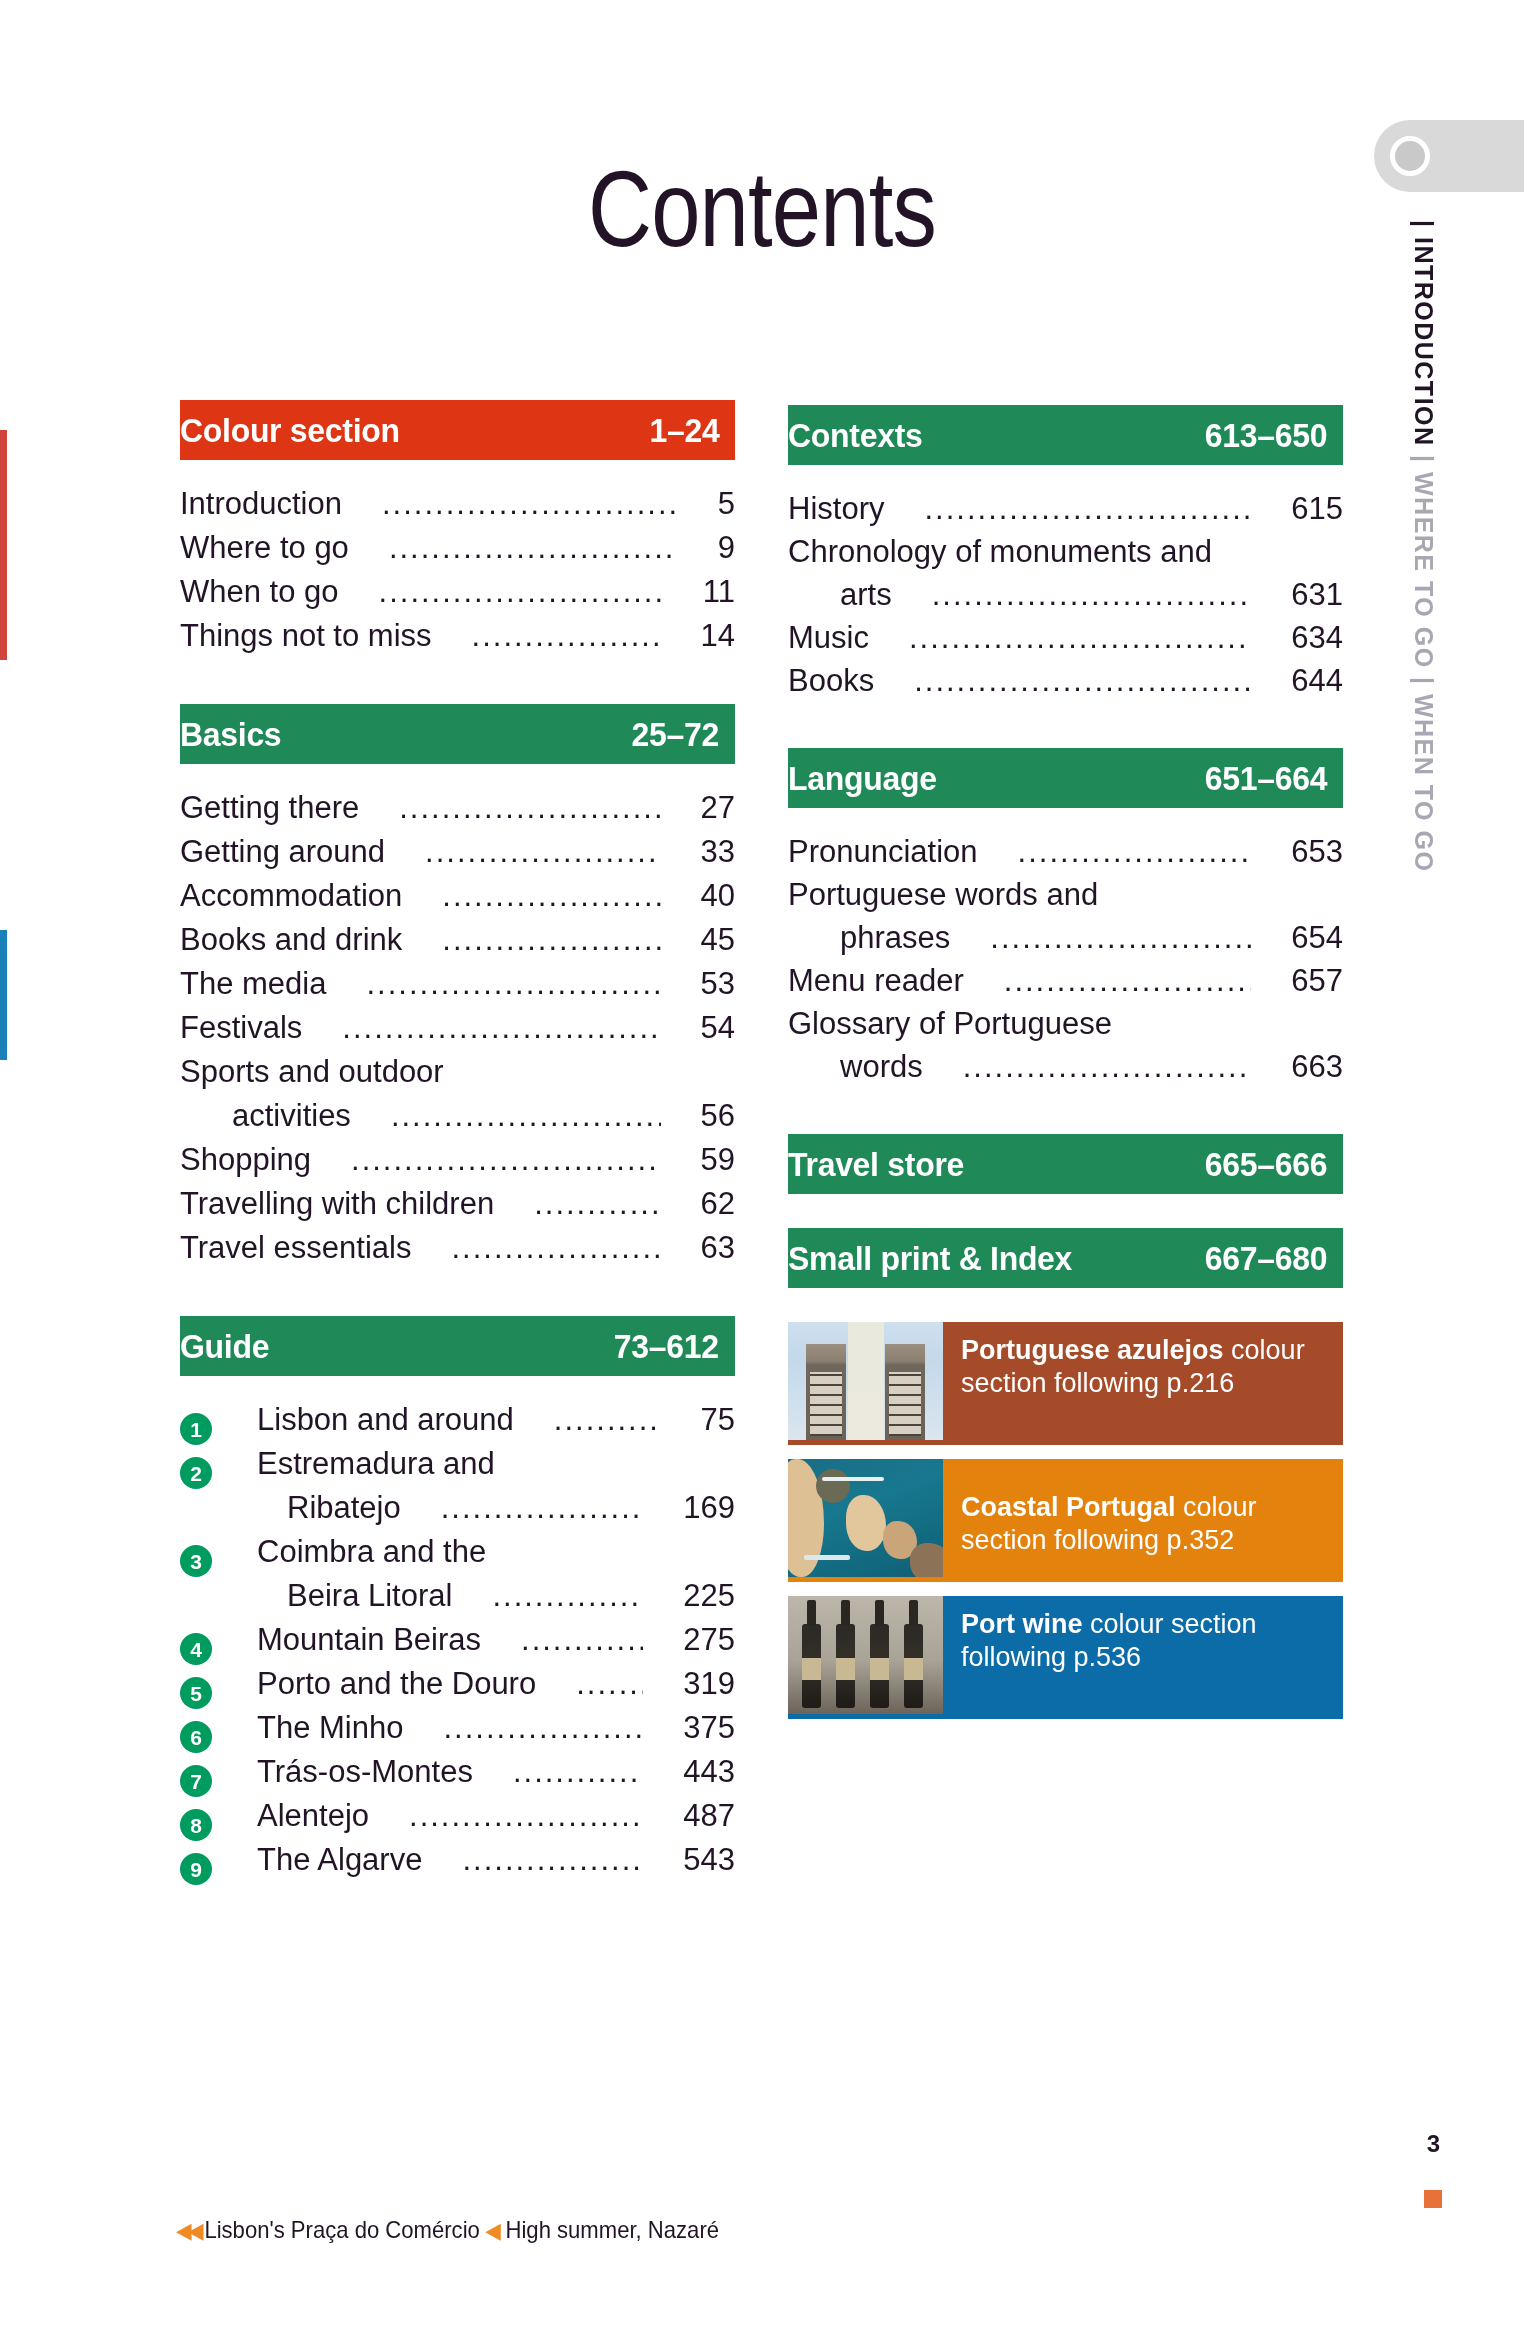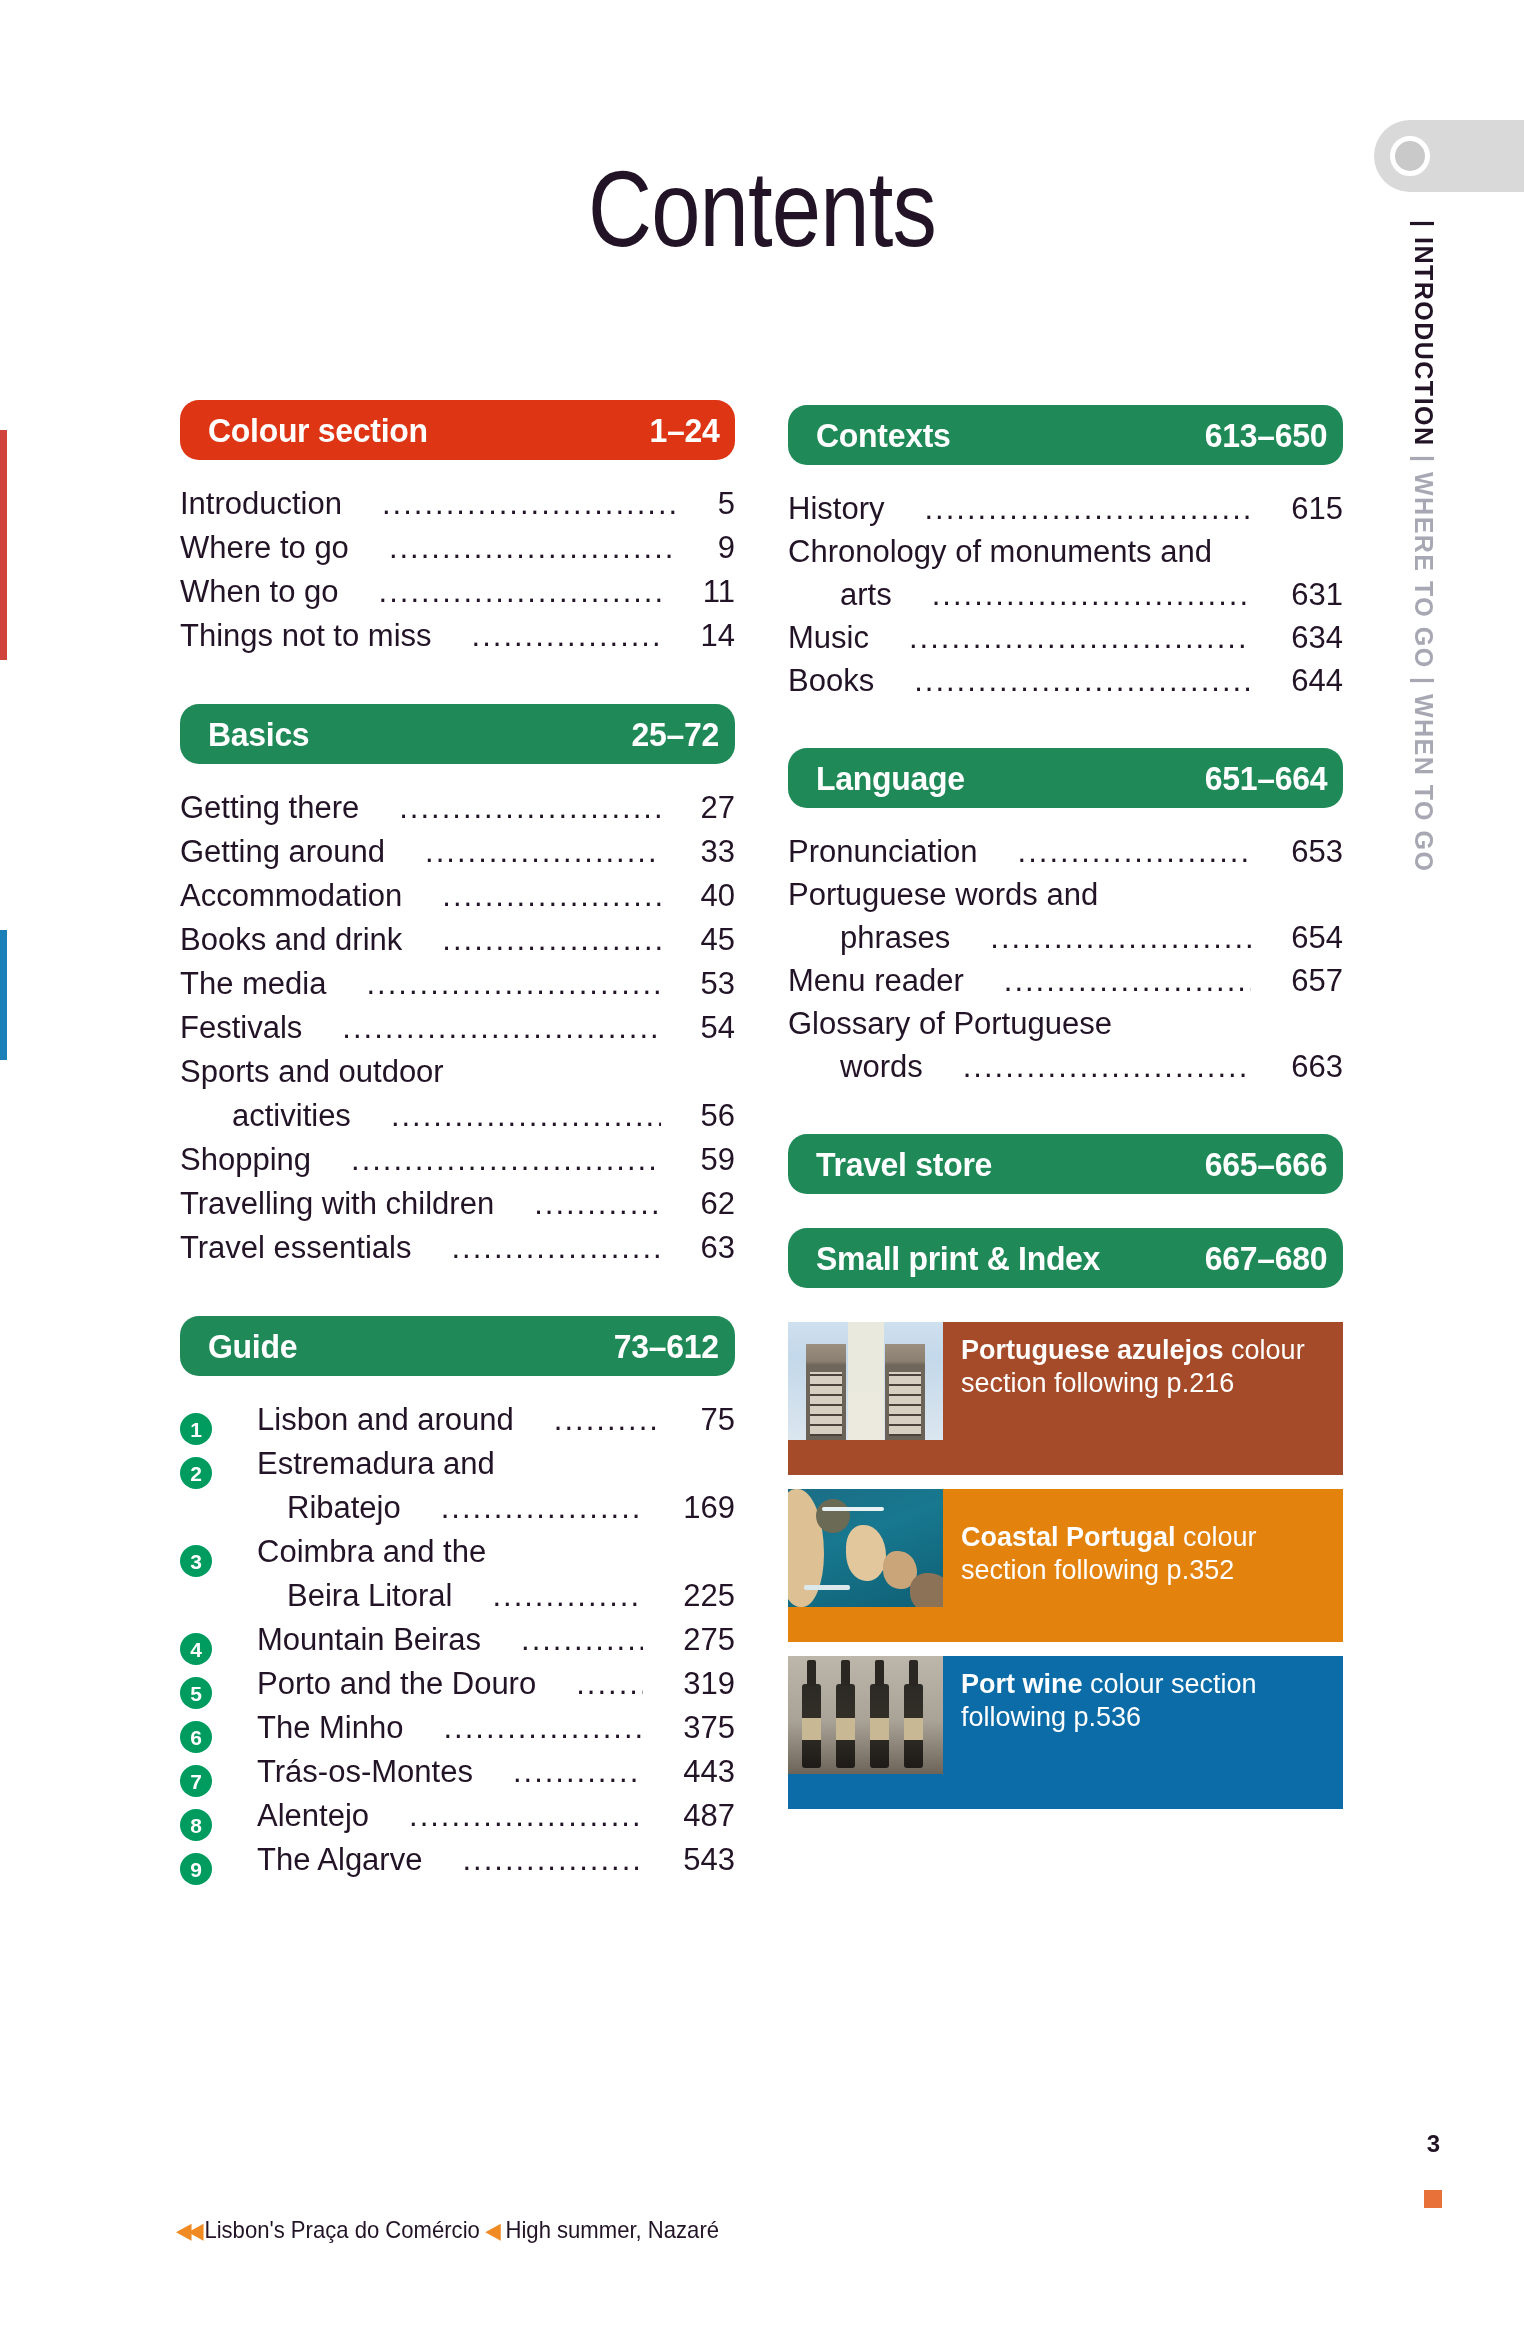--- a/index.html
+++ b/index.html
@@ -91,27 +91,26 @@
   }
   .col-left  { left: 180px; }
   .col-right { left: 788px; top: 405px; }
 
   
   .bar {
     display: flex;
     align-items: center;
     justify-content: space-between;
     height: 60px;
-    padding: 0 16px 0 28px;
+    padding: 0 16px 0 0;
     color: #ffffff;
     font-weight: bold;
     font-size: 34px;
     letter-spacing: -0.3px;
     font-family: "Liberation Sans", sans-serif;
-    border-radius: 19px;
   }
   .bar .bar-title { transform: scaleX(0.94); transform-origin: left center;}
   .bar .bar-range { transform: scaleX(0.94); transform-origin: right center;}
   .bar.red   { background: #de3514; }
   .bar.green { background: #1f8a58; justify-content: space-between; }
 
   
   .entries { margin-top: 22px; margin-bottom: 46px; }
   .entry {
     display: flex;
@@ -168,21 +167,21 @@
   .entry.numbered.cont .chipwrap { visibility: hidden; }
   .entry.numbered.cont .etext { padding-left: 30px; }
 
   
   .col-right .entry { line-height: 43px; }
 
   
   .promos { margin-top: 26px; }
   .promo {
     display: flex;
-    height: 153px;
+    height: 123px;
     margin-bottom: 14px;
     overflow: hidden;
   }
   .promo .thumb {
     flex: 0 0 155px;
     height: 118px;
     position: relative;
     overflow: hidden;
   }
   .promo .ptext {

